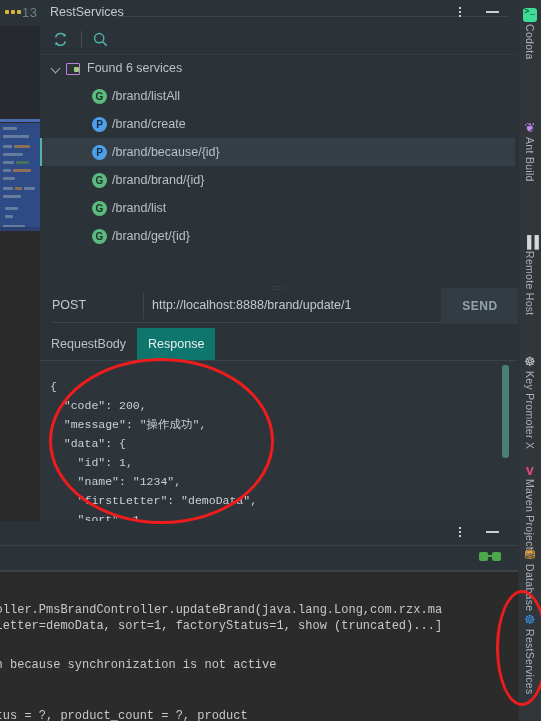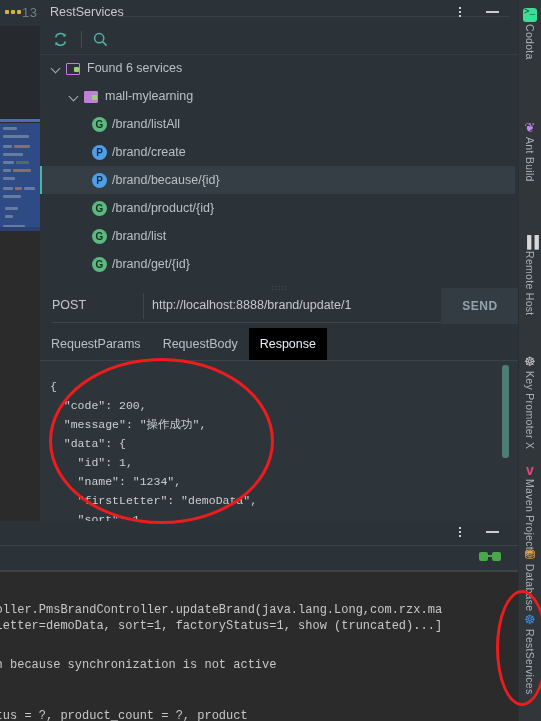--- a/index.html
+++ b/index.html
@@ -85,21 +85,21 @@
   #method-sep{position:absolute;left:103px;top:5px;width:1px;height:26px;background:#3e454b;}
   #url{position:absolute;left:112px;top:10px;font-size:12.5px;color:#c3c9ce;white-space:nowrap;}
   #send{position:absolute;right:0;top:0;width:78px;height:36px;background:#333c43;
     color:#93a3ad;font-size:12px;font-weight:bold;letter-spacing:.6px;
     display:flex;align-items:center;justify-content:center;cursor:pointer;}
   #urlbar-underline{position:absolute;left:12px;right:78px;top:34px;height:1px;background:#3e454b;}
 
   
   #tabs{position:absolute;left:0;top:328px;right:0;height:32px;display:flex;align-items:stretch;}
   .tab{display:flex;align-items:center;padding:0 11px;font-size:12.5px;color:#b9c0c6;cursor:pointer;}
-  .tab.active{background:#000000;color:#e7edf1;}
+  .tab.active{background:#0f766e;color:#e7edf1;}
   #tabs-underline{position:absolute;left:0;right:0;top:360px;height:1px;background:#3b4248;}
 
   
   #resp{position:absolute;left:0;top:361px;right:0;height:160px;background:#2d353b;overflow:hidden;}
   #json{position:absolute;left:10px;top:4px;font-family:"Liberation Mono",monospace;
         font-size:11.5px;line-height:19px;color:#c9cfd4;white-space:pre;}
   #resp-scroll{position:absolute;right:10px;top:4px;width:7px;height:93px;background:#4e7d78;border-radius:3px;cursor:pointer;}
 
   
   #conwin{position:absolute;left:0;top:521px;right:22px;bottom:0;background:#2b3338;}
@@ -198,44 +198,38 @@
       </div>
     </div>
 
     <div id="rs-tree">
         <div class="trow">
           <span class="chev"></span>
           <span class="folder"></span>
           <span class="tlabel">Found 6 services</span>
         </div>
         <div class="trow">
-          <span style="display:inline-block;width:18px"></span>
-          <span class="chev"></span>
-          <span class="folder filled"></span>
-          <span class="tlabel">mall-mylearning</span>
-        </div>
-        <div class="trow">
           <span style="display:inline-block;width:52px"></span>
           <span class="mbadge g">G</span>
           <span class="tlabel">/brand/listAll</span>
         </div>
         <div class="trow">
           <span style="display:inline-block;width:52px"></span>
           <span class="mbadge p">P</span>
           <span class="tlabel">/brand/create</span>
         </div>
         <div class="trow sel">
           <span style="display:inline-block;width:52px"></span>
           <span class="mbadge p">P</span>
           <span class="tlabel">/brand/because/{id}</span>
         </div>
         <div class="trow">
           <span style="display:inline-block;width:52px"></span>
           <span class="mbadge g">G</span>
-          <span class="tlabel">/brand/product/{id}</span>
+          <span class="tlabel">/brand/brand/{id}</span>
         </div>
         <div class="trow">
           <span style="display:inline-block;width:52px"></span>
           <span class="mbadge g">G</span>
           <span class="tlabel">/brand/list</span>
         </div>
         <div class="trow">
           <span style="display:inline-block;width:52px"></span>
           <span class="mbadge g">G</span>
           <span class="tlabel">/brand/get/{id}</span>
@@ -248,21 +242,20 @@
 
     <div id="urlbar">
       <div id="method">POST</div>
       <div id="method-sep"></div>
       <div id="url">http://localhost:8888/brand/update/1</div>
       <div id="urlbar-underline"></div>
       <div id="send">SEND</div>
     </div>
 
     <div id="tabs">
-        <div class="tab">RequestParams</div>
         <div class="tab">RequestBody</div>
         <div class="tab active">Response</div>
       </div>
     <div id="tabs-underline"></div>
 
     <div id="resp">
       <pre id="json">{
   "code": 200,
   "message": "操作成功",
   "data": {

